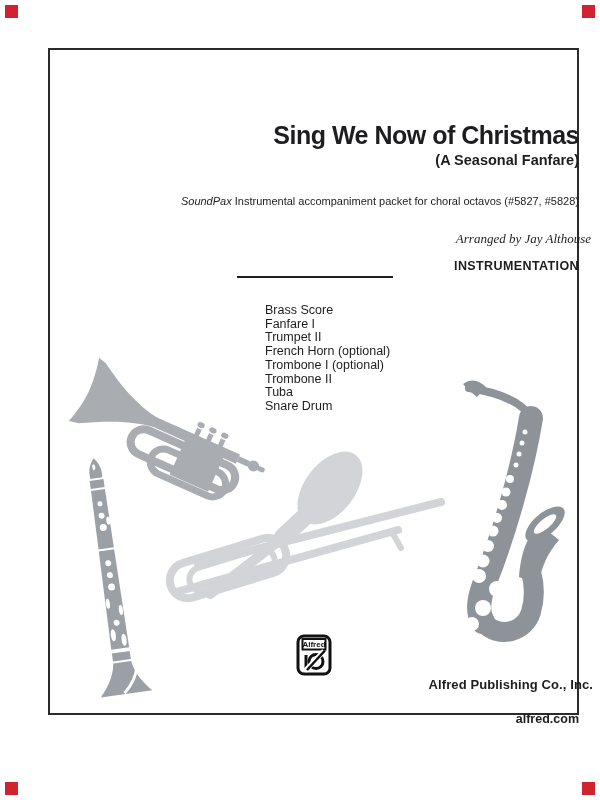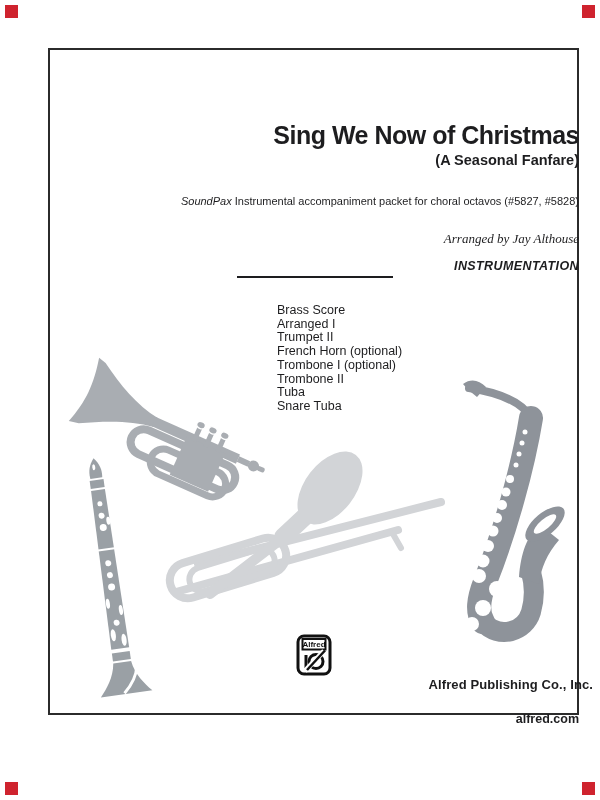--- a/index.html
+++ b/index.html
@@ -18,27 +18,27 @@
     position:absolute;left:48px;top:48px;width:527px;height:663px;
     border:2px solid #2b2b2b;background:#ffffff;z-index:0;
   }
 
   .centered{position:absolute;left:48px;width:531px;text-align:right;z-index:3;}
 
   .title{top:121px;font-size:25px;font-weight:bold;letter-spacing:-0.5px;}
   .subtitle{top:152px;font-size:14.5px;font-weight:bold;}
   .soundpax-line{top:195px;font-size:11px;}
   .soundpax-brand{font-weight:normal;font-style:italic;}
-  .arranger{top:231px;font-size:13px;font-style:italic;font-family:"Liberation Serif","DejaVu Serif",serif;}
-  .instr-heading{top:259px;font-size:12.5px;font-weight:bold;letter-spacing:0.4px;font-style:italic;}
+  .arranger{top:231px;font-size:13px;font-style:italic;font-family:"Liberation Serif","DejaVu Serif",serif;padding-left:12px;}
+  .instr-heading{top:259px;font-size:12.5px;font-weight:bold;letter-spacing:0.4px;}
   .instr-rule{position:absolute;left:237px;top:276px;width:156px;height:2px;background:#1d1d1f;z-index:3;}
 
   .instr-list{
     position:absolute;left:265px;top:304px;z-index:3;
-    font-size:12.5px;line-height:13.7px;text-align:left;margin-left:12px;
+    font-size:12.5px;line-height:13.7px;text-align:left;
   }
 
   .art{position:absolute;z-index:1;}
   .art svg{overflow:visible;display:block;}
 
   .logo-wrap{position:absolute;left:296px;top:634px;width:48px;height:42px;z-index:3;}
   .publisher{top:677px;font-size:13px;font-weight:bold;letter-spacing:0.1px;margin-left:14px;}
   .website{top:692px;font-size:12.5px;font-weight:bold;margin-top:20px;}
 </style>
 </head>
@@ -53,27 +53,27 @@
 
 <div class="centered title">Sing We Now of Christmas</div>
 <div class="centered subtitle">(A Seasonal Fanfare)</div>
 <div class="centered soundpax-line"><span class="soundpax-brand">SoundPax</span><span> Instrumental accompaniment packet for choral octavos (#5827, #5828)</span></div>
 <div class="centered arranger">Arranged by Jay Althouse</div>
 <div class="centered instr-heading">INSTRUMENTATION</div>
 <div class="instr-rule"></div>
 
 <div class="instr-list">
   <div>Brass Score</div>
-  <div>Arranged I</div>
+  <div>Fanfare I</div>
   <div>Trumpet II</div>
   <div>French Horn (optional)</div>
   <div>Trombone I (optional)</div>
   <div>Trombone II</div>
   <div>Tuba</div>
-  <div>Snare Tuba</div>
+  <div>Snare Drum</div>
 </div>
 
 <div class="art" style="left:66px;top:372px;width:230px;height:130px;">
   <svg width="230" height="130" viewBox="0 0 230 130" xmlns="http://www.w3.org/2000/svg">
     <g transform="rotate(24 115 65)" fill="#a9adb2" stroke="none">
       <path d="M8,26 C14,52 14,72 6,96 L16,94 C38,82 62,70 86,67 L86,57 C62,54 38,42 16,28 Z"></path>
       <rect x="70" y="72" width="112" height="26" rx="13" fill="none" stroke="#a9adb2" stroke-width="8"></rect>
       <rect x="96" y="82" width="80" height="26" rx="13" fill="none" stroke="#a9adb2" stroke-width="7"></rect>
       <rect x="84" y="57" width="92" height="10"></rect>
       <rect x="176" y="59" width="12" height="6"></rect>

